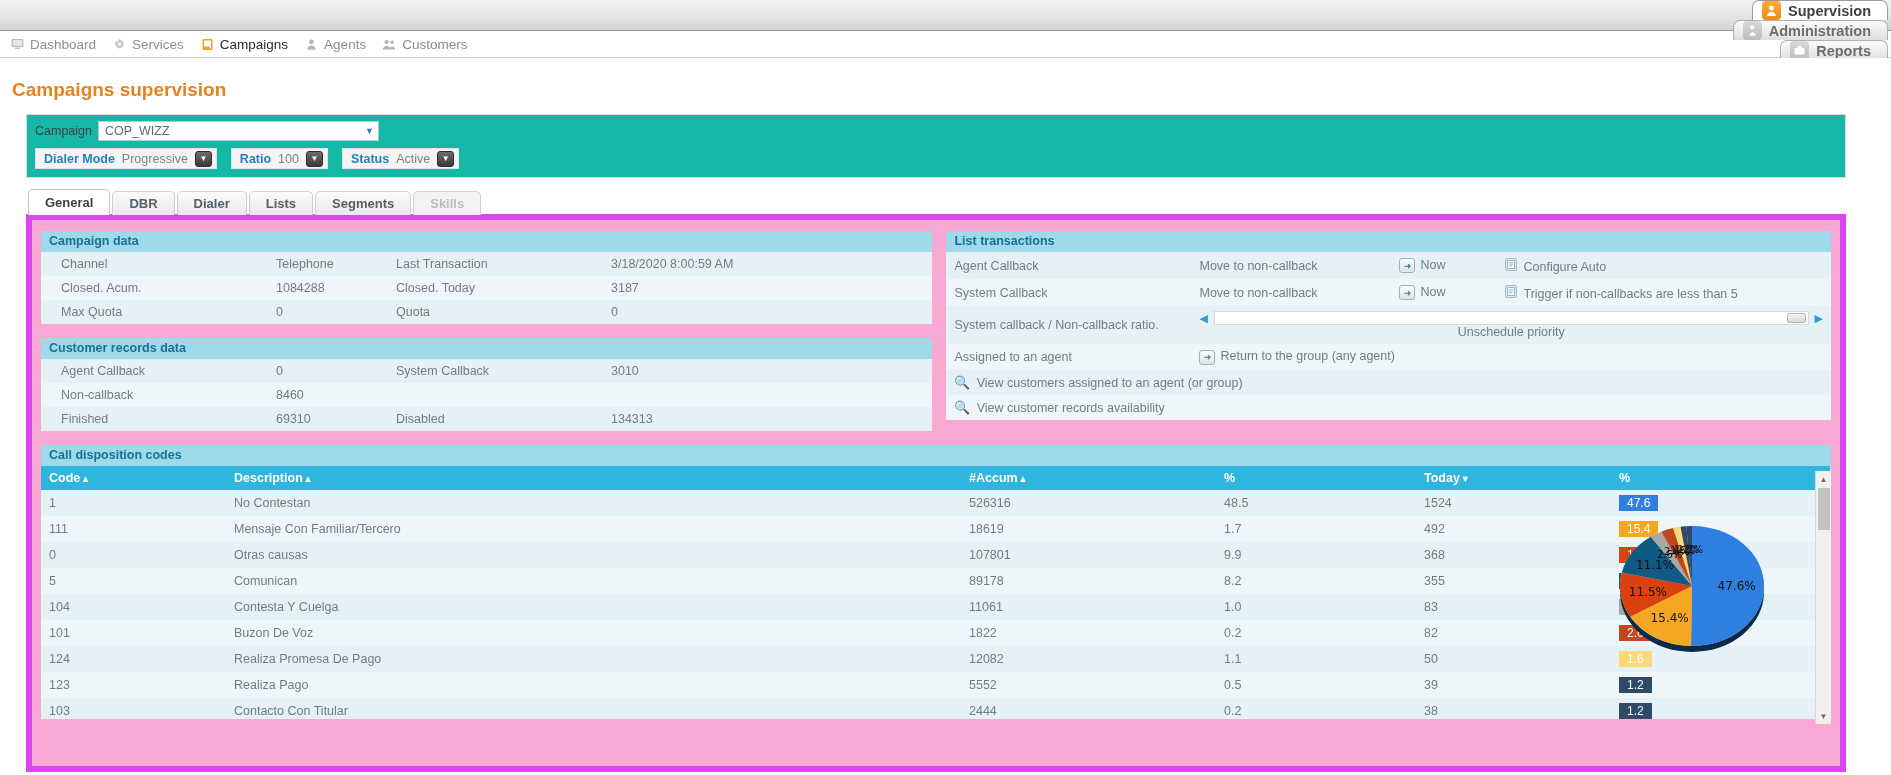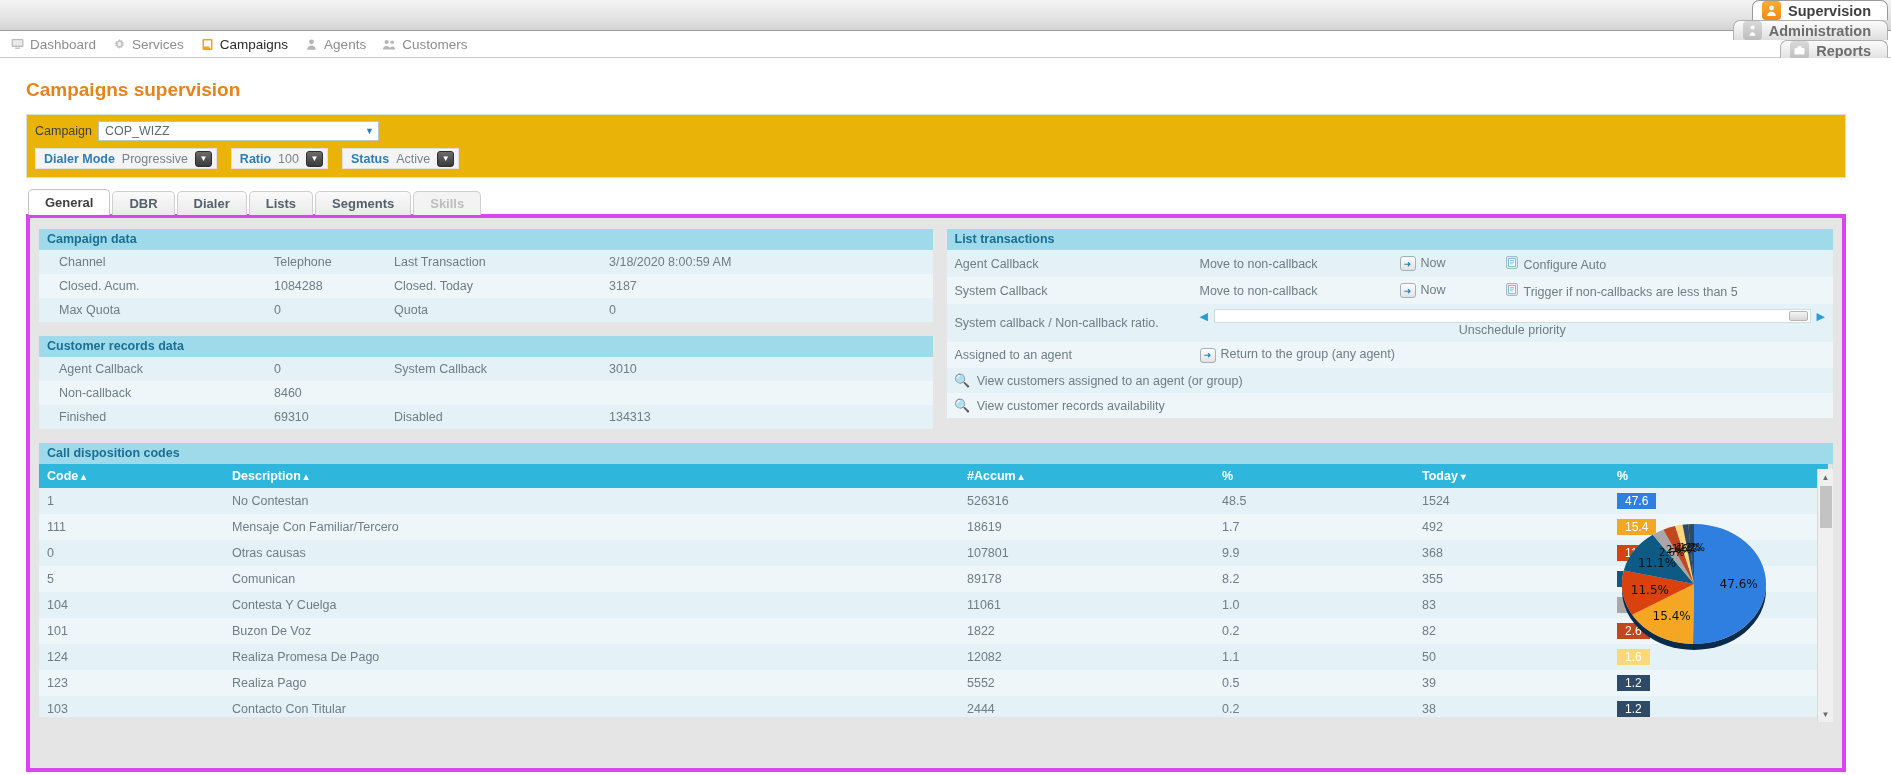--- a/index.html
+++ b/index.html
@@ -69,27 +69,27 @@
     font-size: 13.5px;
   }
   .subitem { display:flex; align-items:center; gap:5px; color:#8d8d8d; cursor:pointer; }
   .subitem.active { color:#2b2b2b; }
   .subicon { width:15px; height:15px; display:inline-flex; align-items:center; justify-content:center; }
 
   
   #page { padding: 12px 0 0 0; background:#fff; height: calc(775px - 31px - 27px); position: relative; }
   #pageTitle {
     color: #e8821a; font-size: 19px; font-weight: bold;
-    margin: 9px 0 13px 26px;
+    margin: 9px 0 13px 12px;
   }
 
   
   #selectorBar {
     margin: 0 26px 0 26px;
-    background: #eab308;
+    background: #14b8a6;
     border: 1px solid #dcdcdc;
     padding: 6px 26px 8px 8px;
     width: 1820px;
   }
   .selRow1 { display:flex; align-items:center; gap:6px; }
   .selLabel { color:#3f3f3f; font-size:12.5px; }
   .combo {
     display:flex; align-items:center; justify-content:space-between;
     width: 281px; height: 20px;
     background:#fff; border:1px solid #b9c6cc;
@@ -131,22 +131,22 @@
     margin-right:2px; cursor:pointer;
   }
   .stab.active { background:#fff; height:26px; color:#3f3f3f; border-color:#c2c2c2; }
   .stab.disabled { color:#bdbdbd; background:#f3f3f3; cursor:default; }
 
   
   #panel {
     margin: 0 26px 0 26px;
     width: 1820px;
     height: 558px;
-    border: 4px solid #d946ef;
-    background:#e5e5e5;
+    border: 6px solid #d946ef;
+    background:#f9a8d4;
     padding: 11px 9px 0 9px;
     position: relative;
     margin-top: -1px;
   }
   .columns { display:flex; gap: 14px; }
   .colL { width: 895px; }
   .colR { width: 888px; }
 
   .secthead {
     background:#9fdaeb;

